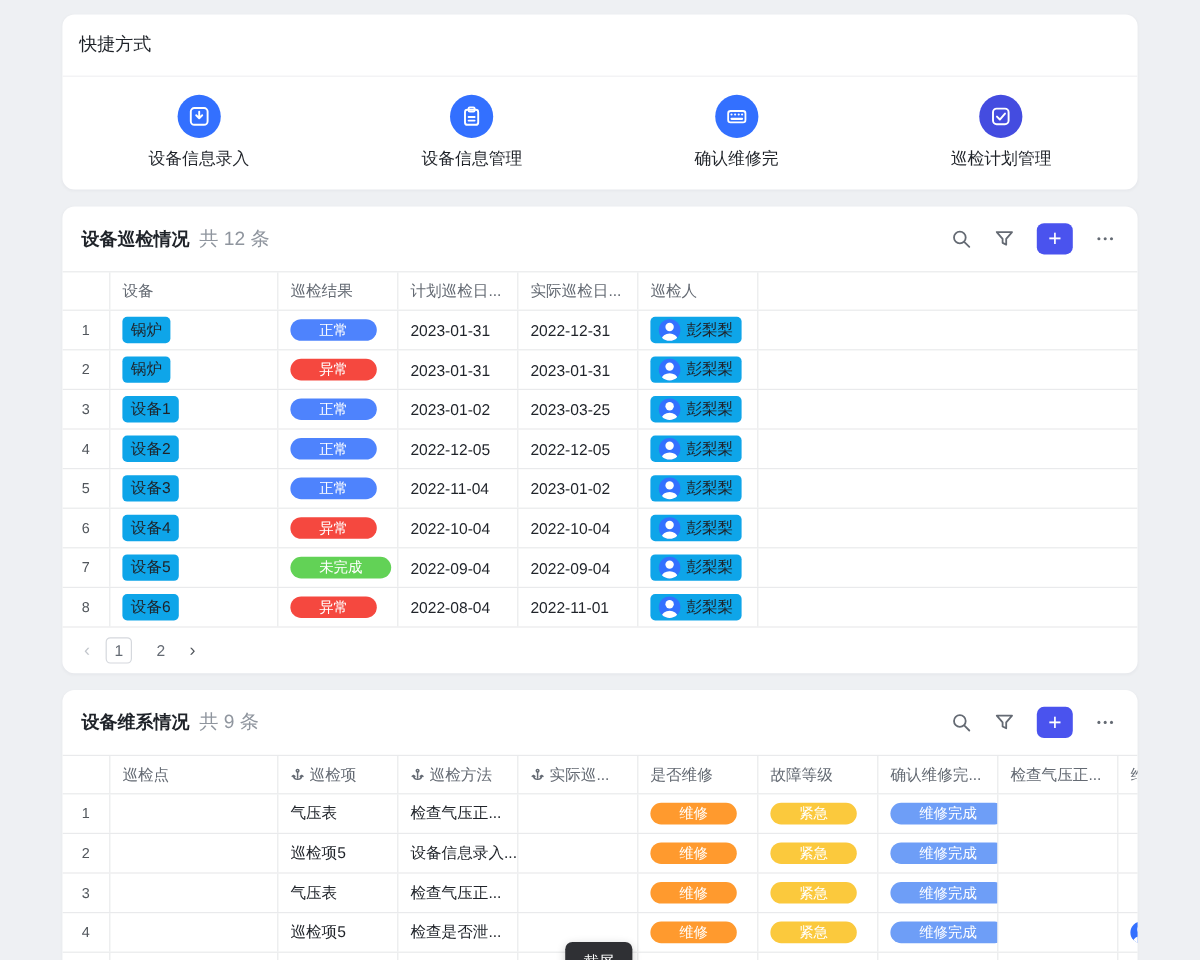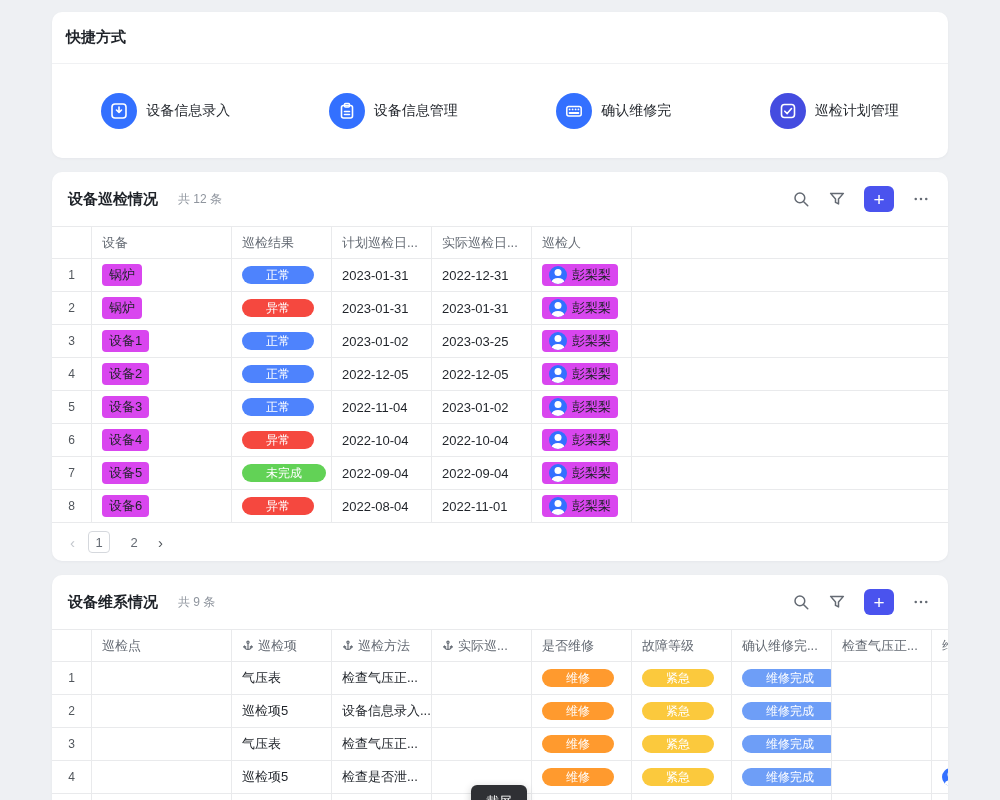--- a/index.html
+++ b/index.html
@@ -16,35 +16,35 @@
     border-radius: 10px;
     box-shadow: 0 1px 3px rgba(31,35,41,.04);
     margin-bottom: 14px;
     overflow: hidden;
   }
 
   
   .card-shortcuts { margin-top: 12px; height: 146px; }
   .sc-title {
     height: 52px; display: flex; align-items: center;
-    padding: 0 14px; font-size: 15px; font-weight: bold;
+    padding: 0 14px; font-size: 15px; font-weight: normal;
     border-bottom: 1px solid #f0f1f3;
   }
   .sc-row { height: 93px; display: flex; align-items: center; justify-content: space-around; }
-  .shortcut { display: flex; align-items: center; gap: 9px; cursor: pointer; }
+  .shortcut { display: flex; flex-direction: column; align-items: center; gap: 9px; cursor: pointer; }
   .circle {
     width: 36px; height: 36px; border-radius: 50%;
     display: flex; align-items: center; justify-content: center;
   }
   .sc-label { font-size: 14px; color: #1f2329; }
 
   
   .card-head { height: 54px; display: flex; align-items: center; padding: 13px 16px; }
   .card-title { font-size: 15px; font-weight: bold; }
-  .card-count { margin-left: 20px; font-size: 12px; color: #8f959e; }
+  .card-count { margin-left: 8px; font-size: 16px; color: #8f959e; }
   .head-tools { margin-left: auto; display: flex; align-items: center; gap: 18px; }
   .tool { width: 18px; height: 18px; color: #646a73; cursor: pointer; display: flex; }
   .plus-btn {
     width: 30px; height: 26px; border-radius: 6px;
     display: flex; align-items: center; justify-content: center;
     color: #fff; font-size: 19px; line-height: 1; cursor: pointer;
   }
   .more-btn { width: 20px; height: 18px; color: #646a73; cursor: pointer; display: flex; align-items: center; }
 
   .tbl { border-top: 1px solid #e9eaec; }
@@ -57,21 +57,21 @@
     font-size: 13px; color: #1f2329;
   }
   .th-row .td { color: #646a73; }
   .c-num { width: 40px; justify-content: center; padding: 0; color: #51565c; font-size: 12px; }
   .c-140 { width: 140px; }
   .c-100 { width: 100px; }
   .c-fill { flex: 1; border-right: none; }
 
   .chip {
     display: inline-flex; align-items: center; gap: 5px;
-    background: #d946ef; border-radius: 4px; padding: 2px 7px;
+    background: #0ea5e9; border-radius: 4px; padding: 2px 7px;
     font-size: 13px; max-width: 100%; overflow: hidden; white-space: nowrap;
   }
   .badge {
     display: inline-block; color: #fff; font-size: 12px;
     line-height: 18px; padding: 0 24px; border-radius: 10px;
   }
   .avatar {
     width: 18px; height: 18px; border-radius: 50%; background: #3370ff;
     position: relative; overflow: hidden; flex: none;
   }

